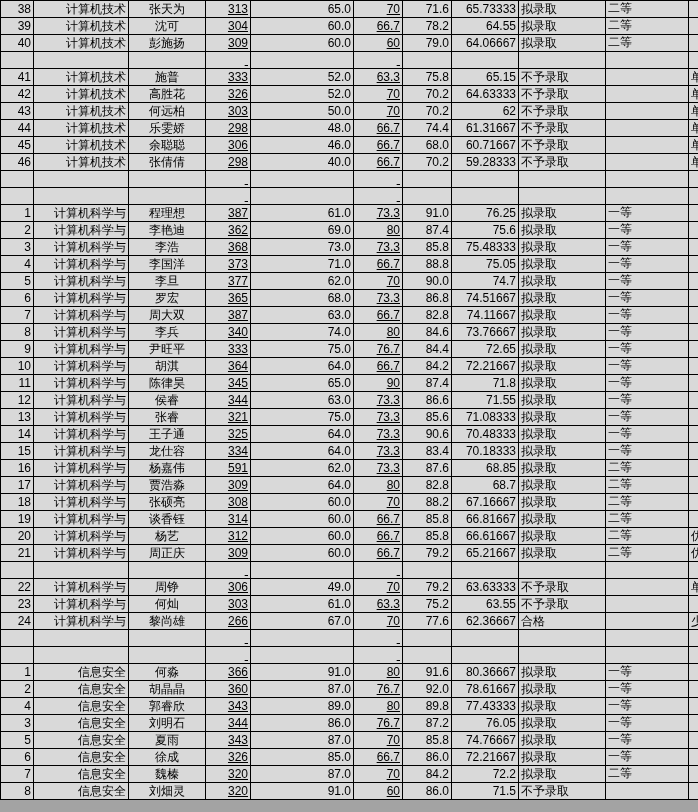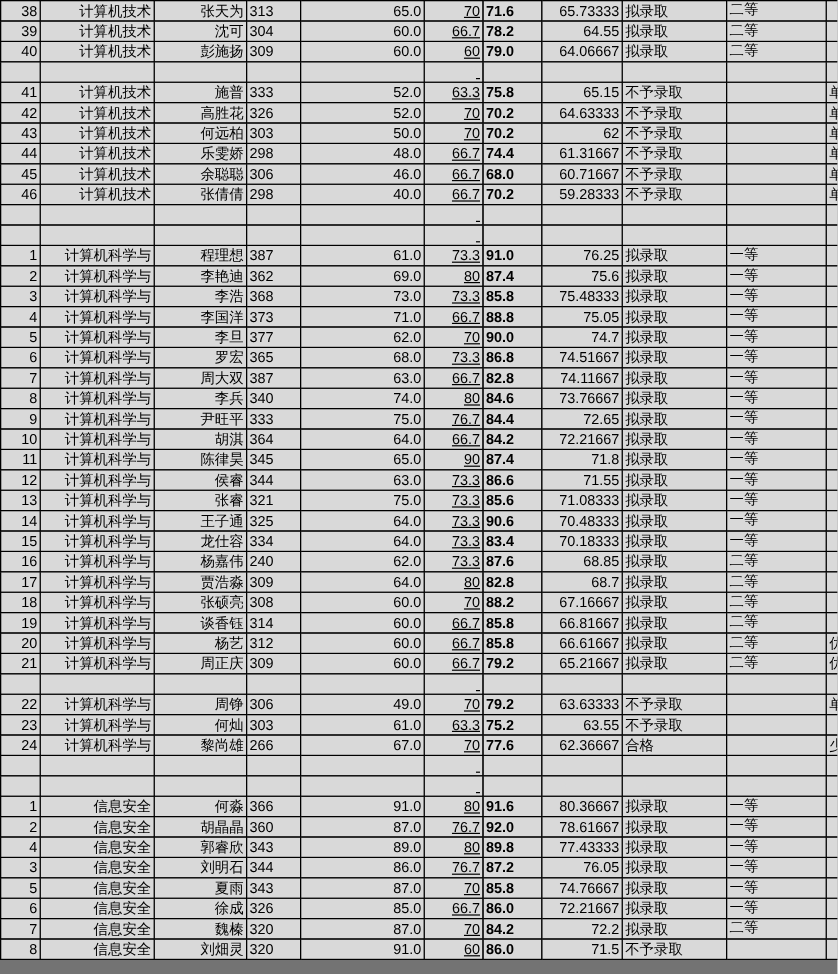--- a/index.html
+++ b/index.html
@@ -1,38 +1,38 @@
 <!DOCTYPE html>
 <html><head>
 <meta charset="utf-8">
 <style>
   html,body{margin:0;padding:0;background:#ffffff;}
   body{font-family:"Liberation Sans","DejaVu Sans",sans-serif;}
-  #sheet{width:698px;height:812px;position:relative;overflow:hidden;background:#737373;}
+  #sheet{width:698px;height:812px;position:relative;overflow:hidden;background:#a3a3a3;}
   table{border-collapse:collapse;table-layout:fixed;width:698px;}
   td{
     border:1px solid #000;
     font-size:12px;
     line-height:14px;
     height:16px;
     padding:0 2px;
     overflow:hidden;
     white-space:nowrap;
     color:#000;
   }
   tr.band td{background:#d9d9d9;}
   tr.spacer td{background:#d9d9d9;border:1px solid #000;height:16px;}
   tr.spacer td.blank{background:#d9d9d9;}
   .c0{width:28px;text-align:right;}
   .c1{width:90px;text-align:right;}
-  .c2{width:72px;text-align:right;}
-  .c3{width:40px;text-align:left;}
+  .c2{width:72px;text-align:center;}
+  .c3{width:40px;text-align:right;text-decoration:underline;}
   .c4{width:52px;text-align:right;padding-left:48px;}
   .c5{width:44px;text-align:right;text-decoration:underline;}
-  .c6{width:44px;font-weight:bold;}
+  .c6{width:44px;text-align:right;}
   .c7{width:62px;text-align:right;}
   .c8{width:82px;text-align:left;}
   .c9{width:78px;text-align:left;font-family:Liberation Mono, monospace;}
   .c10{width:96px;text-align:left;}
   td.pink{background:#ffc7ce;}
 </style>
 </head>
 <body>
 
 <div id="sheet">
@@ -386,21 +386,21 @@
           <td class="c6">83.4</td>
           <td class="c7">70.18333</td>
           <td class="c8">拟录取</td>
           <td class="c9">一等</td>
           <td class="c10">&nbsp;</td>
         </tr>
         <tr class="band">
           <td class="c0">16</td>
           <td class="c1">计算机科学与</td>
           <td class="c2">杨嘉伟</td>
-          <td class="c3">240</td>
+          <td class="c3">591</td>
           <td class="c4">62.0</td>
           <td class="c5">73.3</td>
           <td class="c6">87.6</td>
           <td class="c7">68.85</td>
           <td class="c8">拟录取</td>
           <td class="c9">二等</td>
           <td class="c10">&nbsp;</td>
         </tr>
         <tr class="band">
           <td class="c0">17</td>

